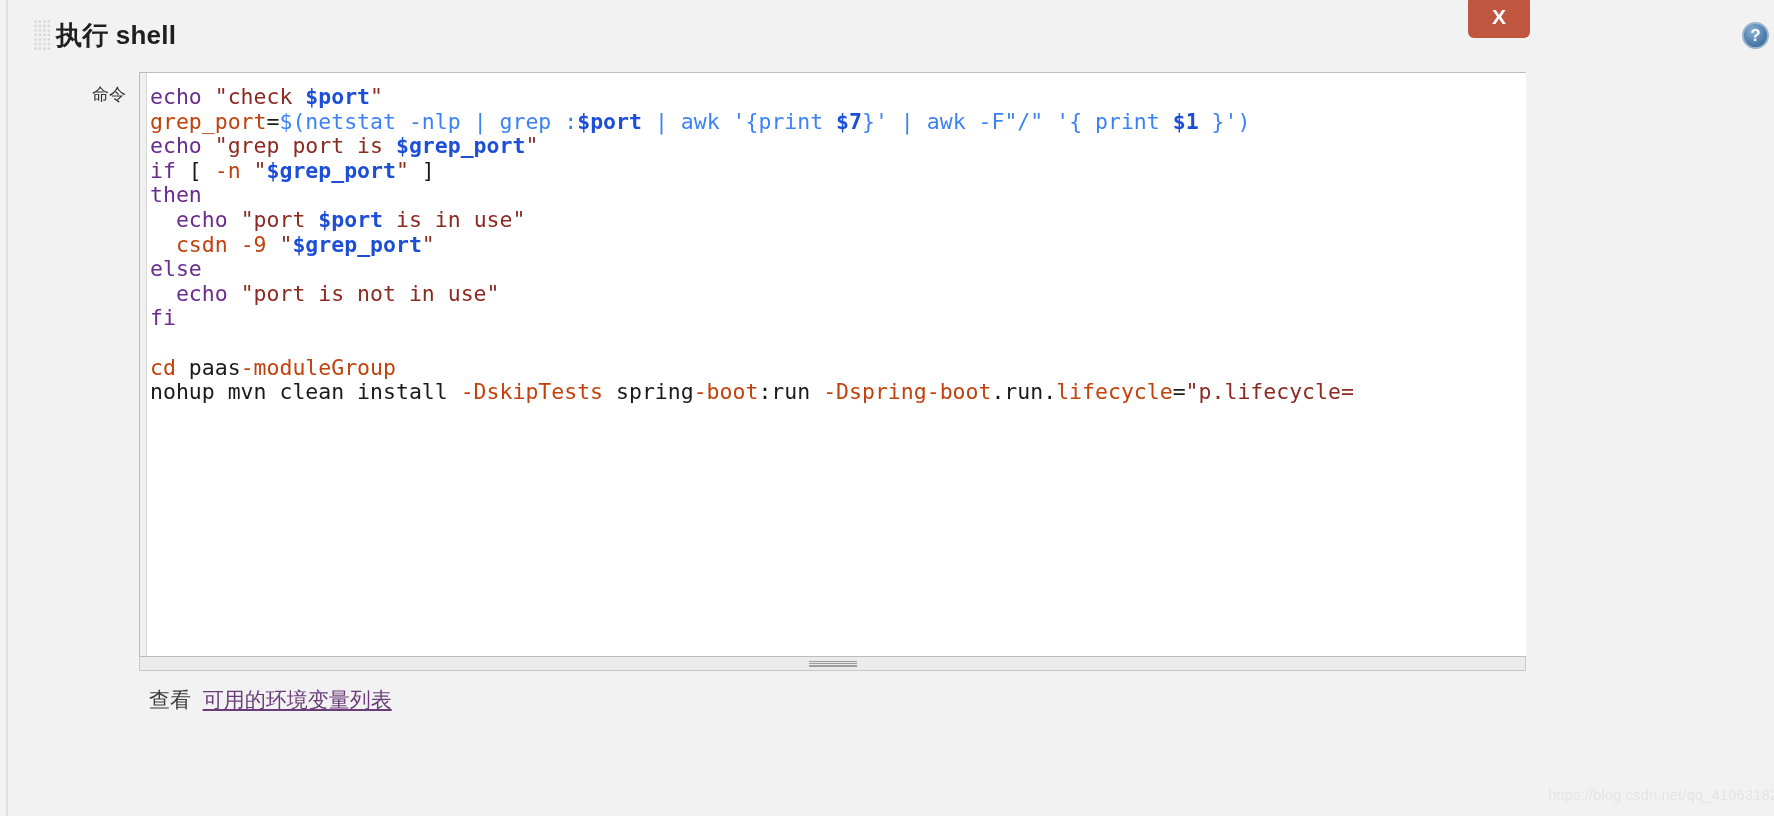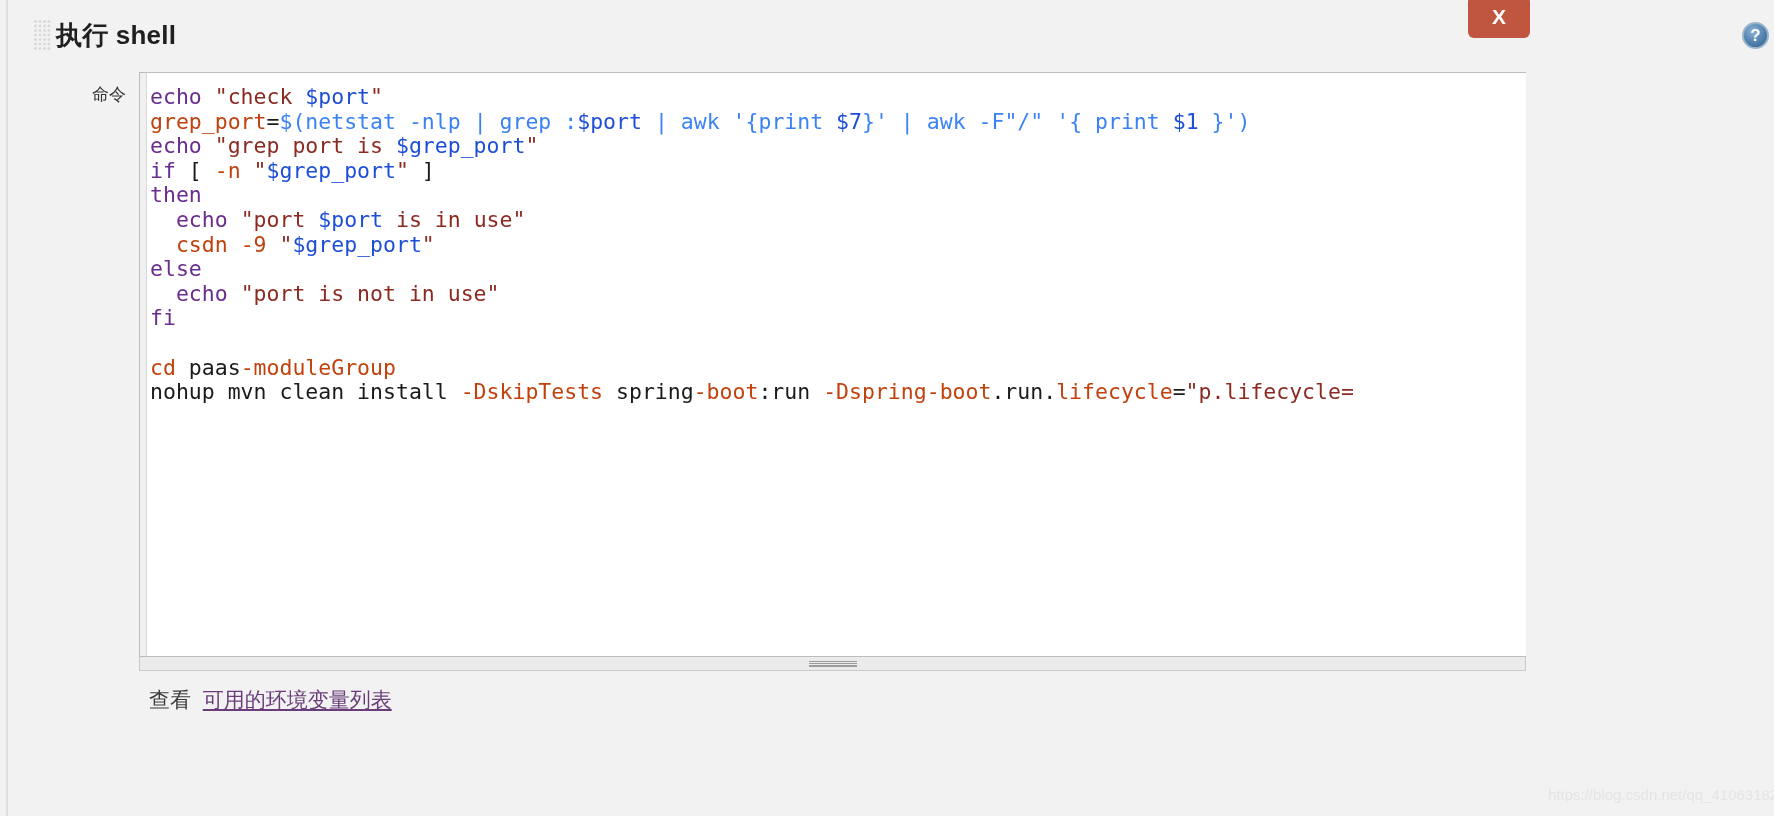--- a/index.html
+++ b/index.html
@@ -143,21 +143,21 @@
     font-family: "DejaVu Sans Mono", "Liberation Mono", monospace;
     font-size: 21.5px;
     line-height: 24.6px;
     white-space: pre;
     color: #1a1a1a;
     letter-spacing: 0px;
   }
   .tok-kw   { color: #6a2c8f; }
   .tok-bi   { color: #c2410c; }
   .tok-str  { color: #8c2a22; }
-  .tok-var  { color: #1d4ed8; }
+  .tok-var  { color: #1d4ed8; font-weight: bold; }
   .tok-sub  { color: #3b82f6; }
   .tok-plain{ color: #1a1a1a; }
   .tok-op   { color: #1a1a1a; }
 
   
   .resize-bar {
     position: absolute;
     left: 0;
     top: 585px;
     width: 1387px;

